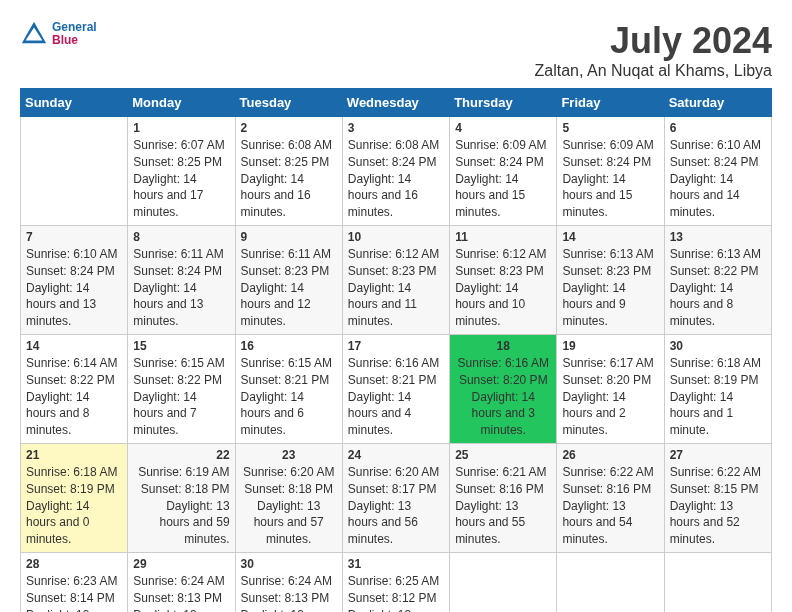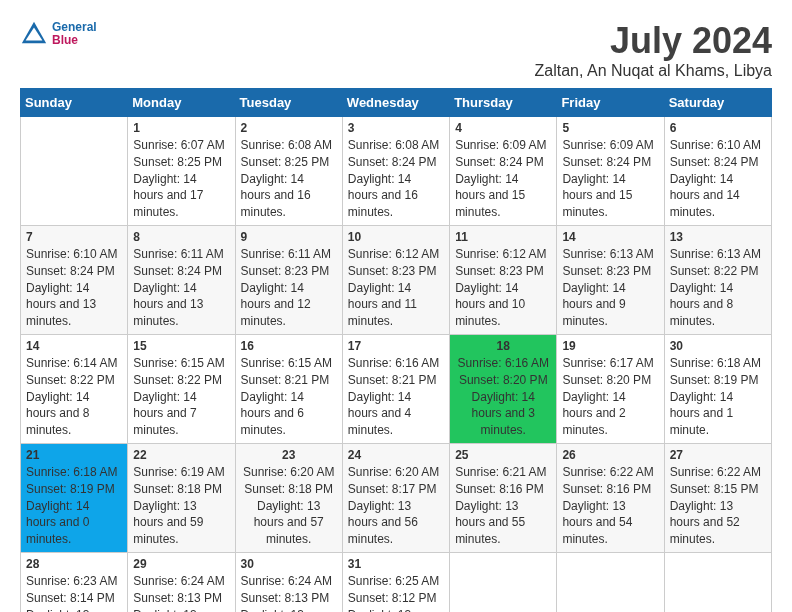--- a/index.html
+++ b/index.html
@@ -207,25 +207,25 @@
         <td style="background-color: rgb(255, 255, 255);">
           <span class="day-number">19</span>
           <div class="day-info">Sunrise: 6:17 AM<br>Sunset: 8:20 PM<br>Daylight: 14 hours and 2 minutes.</div>
         </td>
         <td style="background-color: rgb(255, 255, 255);">
           <span class="day-number">30</span>
           <div class="day-info">Sunrise: 6:18 AM<br>Sunset: 8:19 PM<br>Daylight: 14 hours and 1 minute.</div>
         </td>
       </tr>
       <tr>
-        <td style="background-color: #0ea5e9;">
+        <td style="background-color: #fef9c3;">
           <span class="day-number">21</span>
           <div class="day-info">Sunrise: 6:18 AM<br>Sunset: 8:19 PM<br>Daylight: 14 hours and 0 minutes.</div>
         </td>
-        <td style="background-color: rgb(247, 247, 247);">
+        <td style="background-color: rgb(247, 247, 247); text-align: right;">
           <span class="day-number">22</span>
           <div class="day-info">Sunrise: 6:19 AM<br>Sunset: 8:18 PM<br>Daylight: 13 hours and 59 minutes.</div>
         </td>
         <td style="background-color: rgb(247, 247, 247); text-align: center;">
           <span class="day-number">23</span>
           <div class="day-info">Sunrise: 6:20 AM<br>Sunset: 8:18 PM<br>Daylight: 13 hours and 57 minutes.</div>
         </td>
         <td style="background-color: rgb(247, 247, 247); margin-top: 8px;">
           <span class="day-number">24</span>
           <div class="day-info">Sunrise: 6:20 AM<br>Sunset: 8:17 PM<br>Daylight: 13 hours and 56 minutes.</div>

